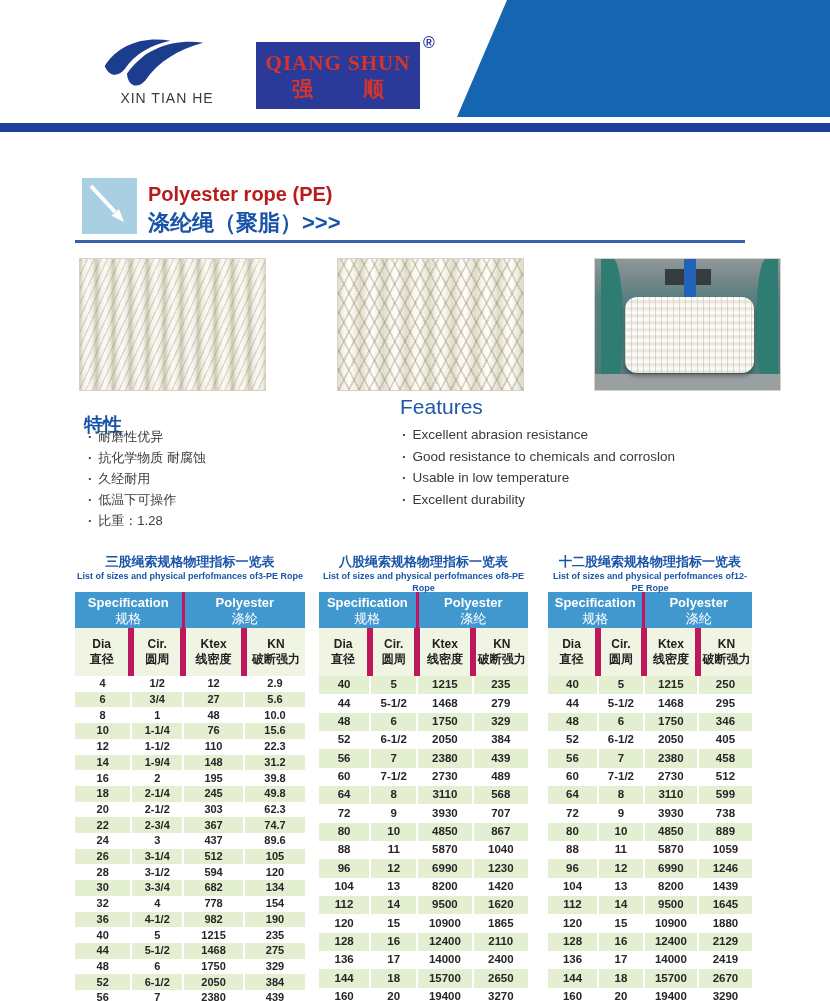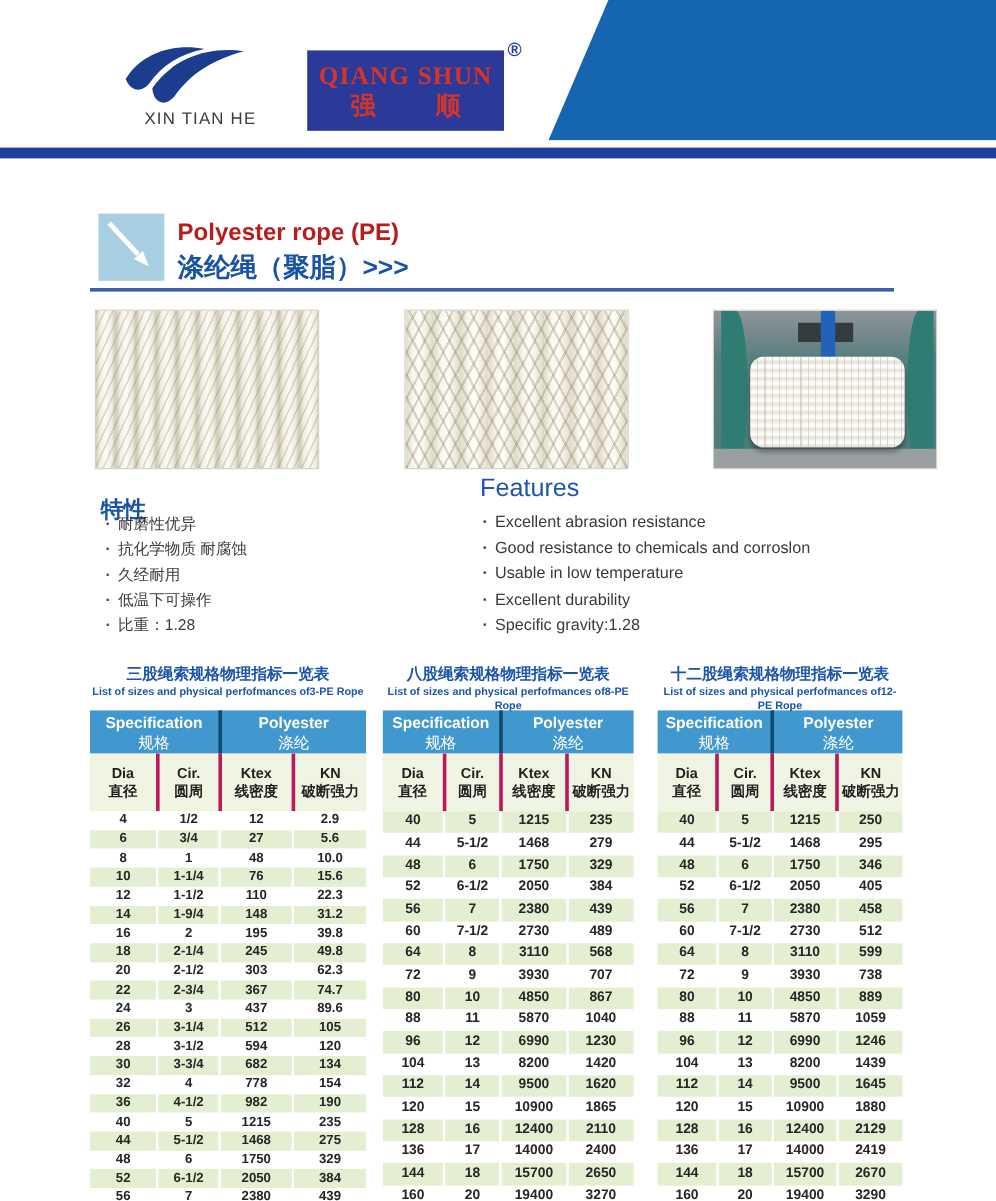--- a/index.html
+++ b/index.html
@@ -66,25 +66,25 @@
   .tbl-title{height:38px;text-align:center;color:#1b55a8;}
   .tbl-title .cn{font-size:13px;font-weight:700;line-height:16px;}
   .tbl-title .en{font-size:9px;font-weight:700;line-height:12px;}
   .spec-table table{border-collapse:collapse;table-layout:fixed;width:100%;}
   .spec-table col.c1{width:24.5%;} .spec-table col.c2{width:22.5%;}
   .spec-table col.c3{width:26.5%;} .spec-table col.c4{width:26.5%;}
   .spec-table th,.spec-table td{padding:0;text-align:center;}
   .grp{background:#4098ce;color:#fff;height:36px;font-weight:400;}
   .grp .en{font-size:13px;font-weight:700;line-height:17px;}
   .grp .cn{font-size:13px;line-height:16px;}
-  .grp + .grp{border-left:3px solid #0c4a6e;}
+  .grp + .grp{border-left:3px solid #be185d;}
   .sub{background:#f0f5e3;color:#222;height:48px;}
   .sub .en{font-size:12px;font-weight:700;line-height:15px;}
   .sub .cn{font-size:12px;font-weight:700;line-height:15px;}
-  .sub + .sub{border-left:3px solid #be185d;}
+  .sub + .sub{border-left:6px solid #be185d;}
   .spec-table tbody td{font-weight:700;color:#262626;line-height:1;}
   .spec-table tbody td + td{border-left:2px solid #fff;}
   .tb1 tbody td{height:15.71px;font-size:11px;}
   .tb2 tbody td,.tb3 tbody td{height:18.33px;font-size:11.5px;}
   .spec-table tbody tr.shaded td{background:#e4efd2;}
 </style>
 </head>
 <body>
 
 <div id="page">
@@ -133,21 +133,20 @@
       <li>久经耐用</li>
       <li>低温下可操作</li>
       <li>比重：1.28</li>
     </ul>
   <div class="feat-head-en">Features</div>
   <ul class="feat-list-en">
       <li>Excellent abrasion resistance</li>
       <li>Good resistance to chemicals and corroslon</li>
       <li>Usable in low temperature</li>
       <li>Excellent durability</li>
-      <li>Specific gravity:1.28</li>
     </ul>
 
   <div class="spec-table tb1">
     <div class="tbl-title">
       <div class="cn">三股绳索规格物理指标一览表</div>
       <div class="en">List of sizes and physical perfofmances of3-PE Rope</div>
     </div>
     <table>
       <colgroup>
           <col class="c1">

